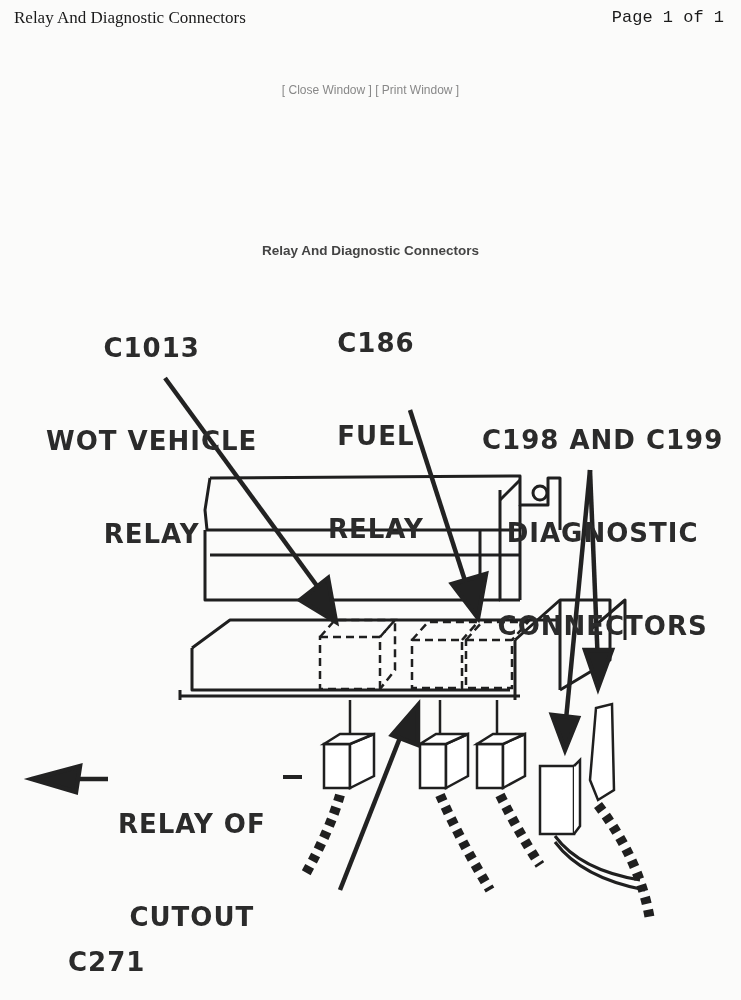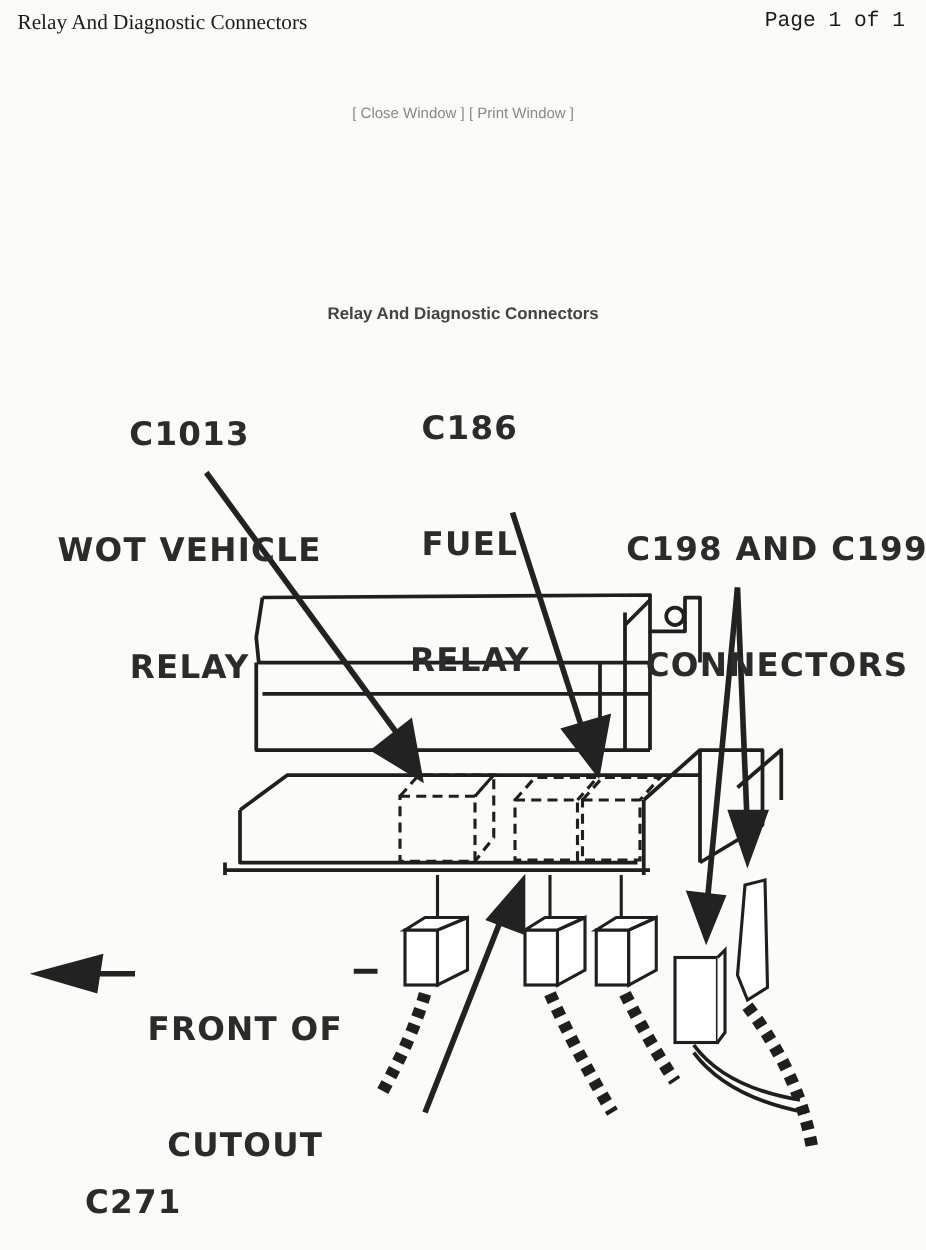--- a/index.html
+++ b/index.html
@@ -133,26 +133,27 @@
   <div>WOT VEHICLE</div>
   <div>RELAY</div>
 </div>
 
 <div class="lbl" style="left:328px; top:266px;">
   <div>C186</div>
   <div>FUEL</div>
   <div>RELAY</div>
 </div>
 
-<div class="lbl" style="left:501px; top:363px;">
+<div class="lbl" style="left:482px; top:363px;">
   <div>C198 AND C199</div>
+  <div>DIAGNOSTIC</div>
   <div>CONNECTORS</div>
 </div>
 
 <div class="lbl" style="left:118px; top:747px;">
-  <div>FRONT OF</div>
+  <div>RELAY OF</div>
   <div>CUTOUT</div>
 </div>
 
 <div class="lbl" style="left:68px; top:885px;">
   <div>C271</div>
   
 </div>
 
 </body></html>

